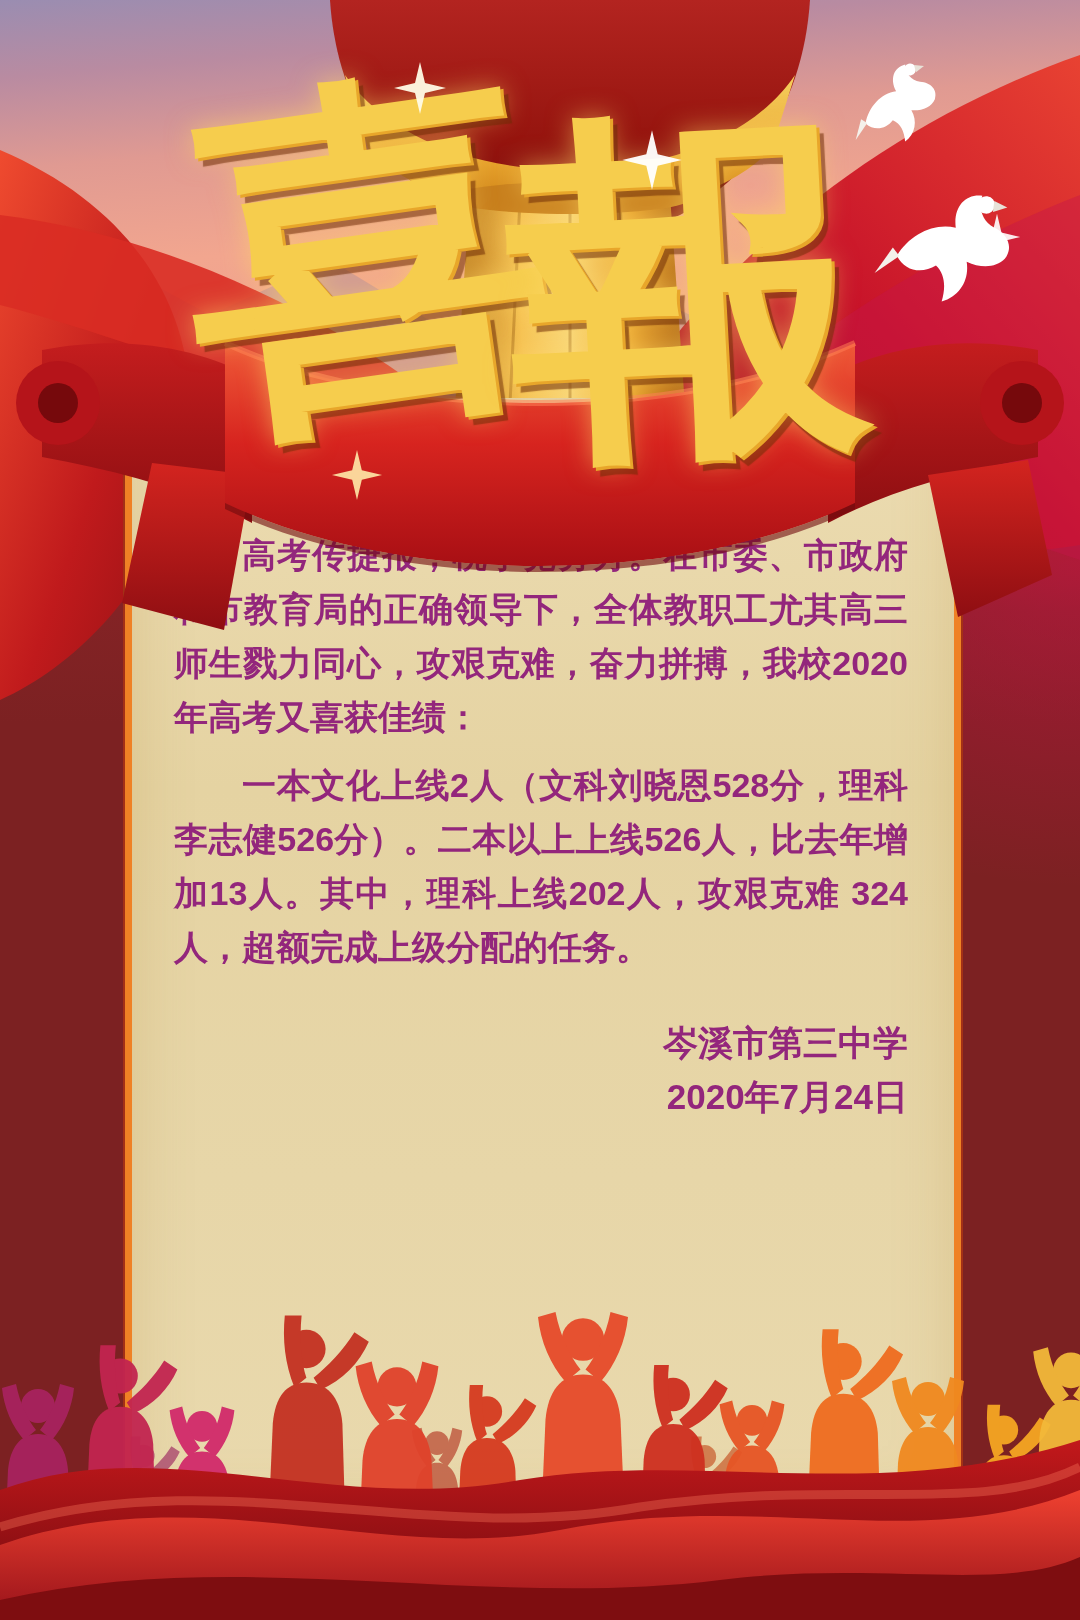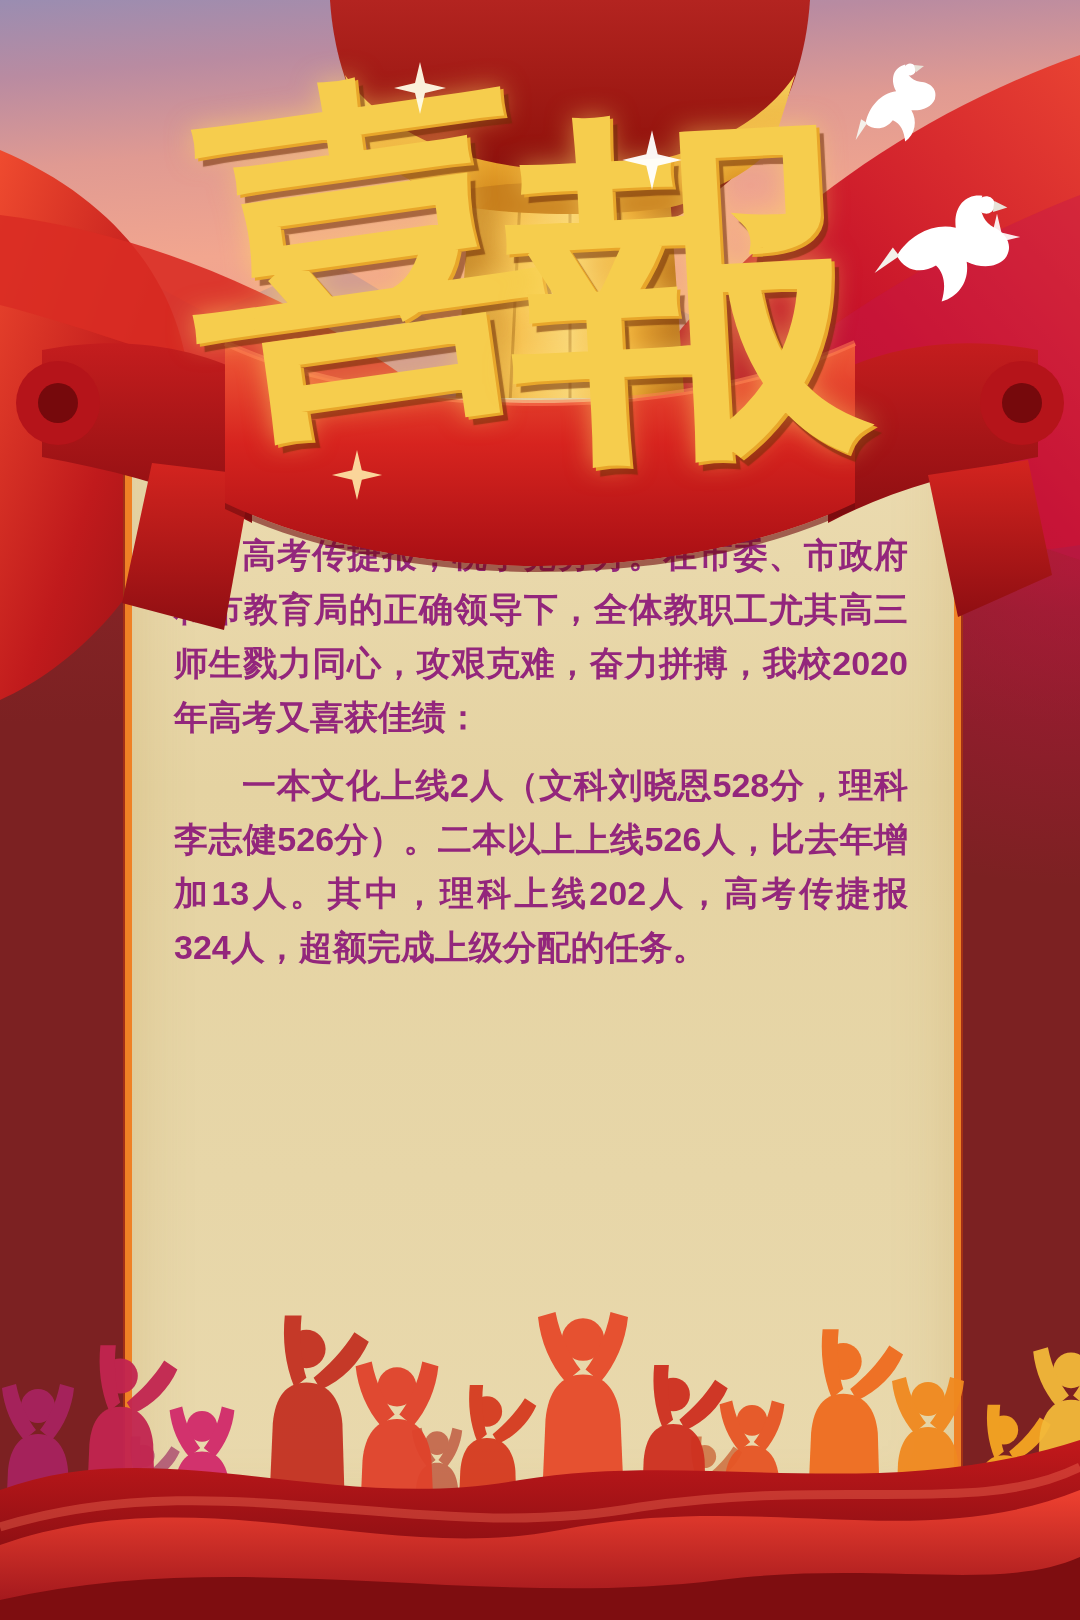--- a/index.html
+++ b/index.html
@@ -100,21 +100,25 @@
     <path d="M470,195 L670,195 L692,505 L448,505 Z" fill="url(#colGrad)"></path>
     <line x1="520" y1="200" x2="505" y2="505" stroke="#8a4d09" stroke-width="3" opacity="0.35"></line>
     <line x1="570" y1="200" x2="570" y2="505" stroke="#8a4d09" stroke-width="3" opacity="0.35"></line>
     <line x1="620" y1="200" x2="635" y2="505" stroke="#8a4d09" stroke-width="3" opacity="0.35"></line>
     <ellipse cx="570" cy="198" rx="122" ry="16" fill="#c87f1d"></ellipse>
   </svg>
 
   <div class="scroll">
     <div class="scroll-text">
       <p>高考传捷报，桃李竞芬芳。在市委、市政府和市教育局的正确领导下，全体教职工尤其高三师生戮力同心，攻艰克难，奋力拼搏，我校2020年高考又喜获佳绩：</p>
-      <p>一本文化上线2人（文科刘晓恩528分，理科李志健526分）。二本以上上线526人，比去年增加13人。其中，理科上线202人，高考传捷报 324人，超额完成上级分配的任务。</p>
+      <p>一本文化上线2人（文科刘晓恩528分，理科李志健526分）。二本以上上线526人，比去年增加13人。其中，理科上线202人，攻艰克难 324人，超额完成上级分配的任务。</p>
+    </div>
+    <div class="sign-block">
+      <div>岑溪市第三中学</div>
+      <div>2020年7月24日</div>
     </div>
   </div>
 
   <svg class="ribbon" width="1080" height="340" viewBox="0 0 1080 340">
     <defs>
       <linearGradient id="bandGrad" x1="0" y1="0" x2="0" y2="1">
         <stop offset="0" stop-color="#ef5a38"></stop>
           <stop offset="0.45" stop-color="#d7241f"></stop>
         <stop offset="1" stop-color="#a80f14"></stop>
       </linearGradient>

